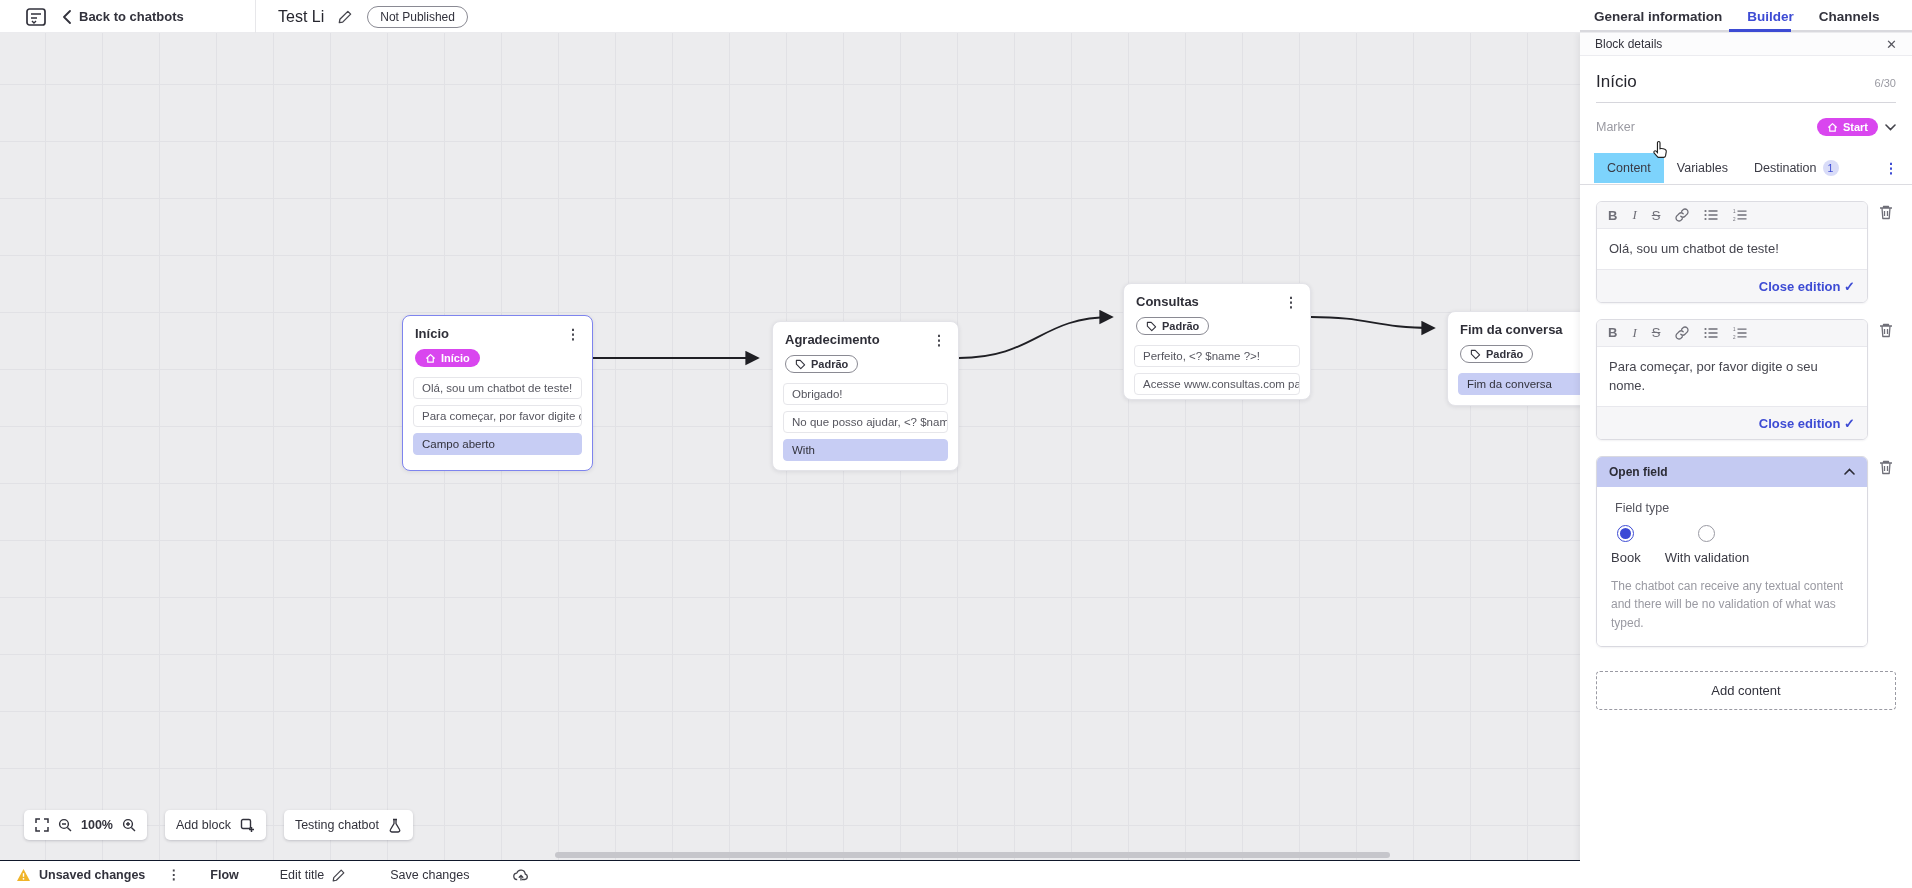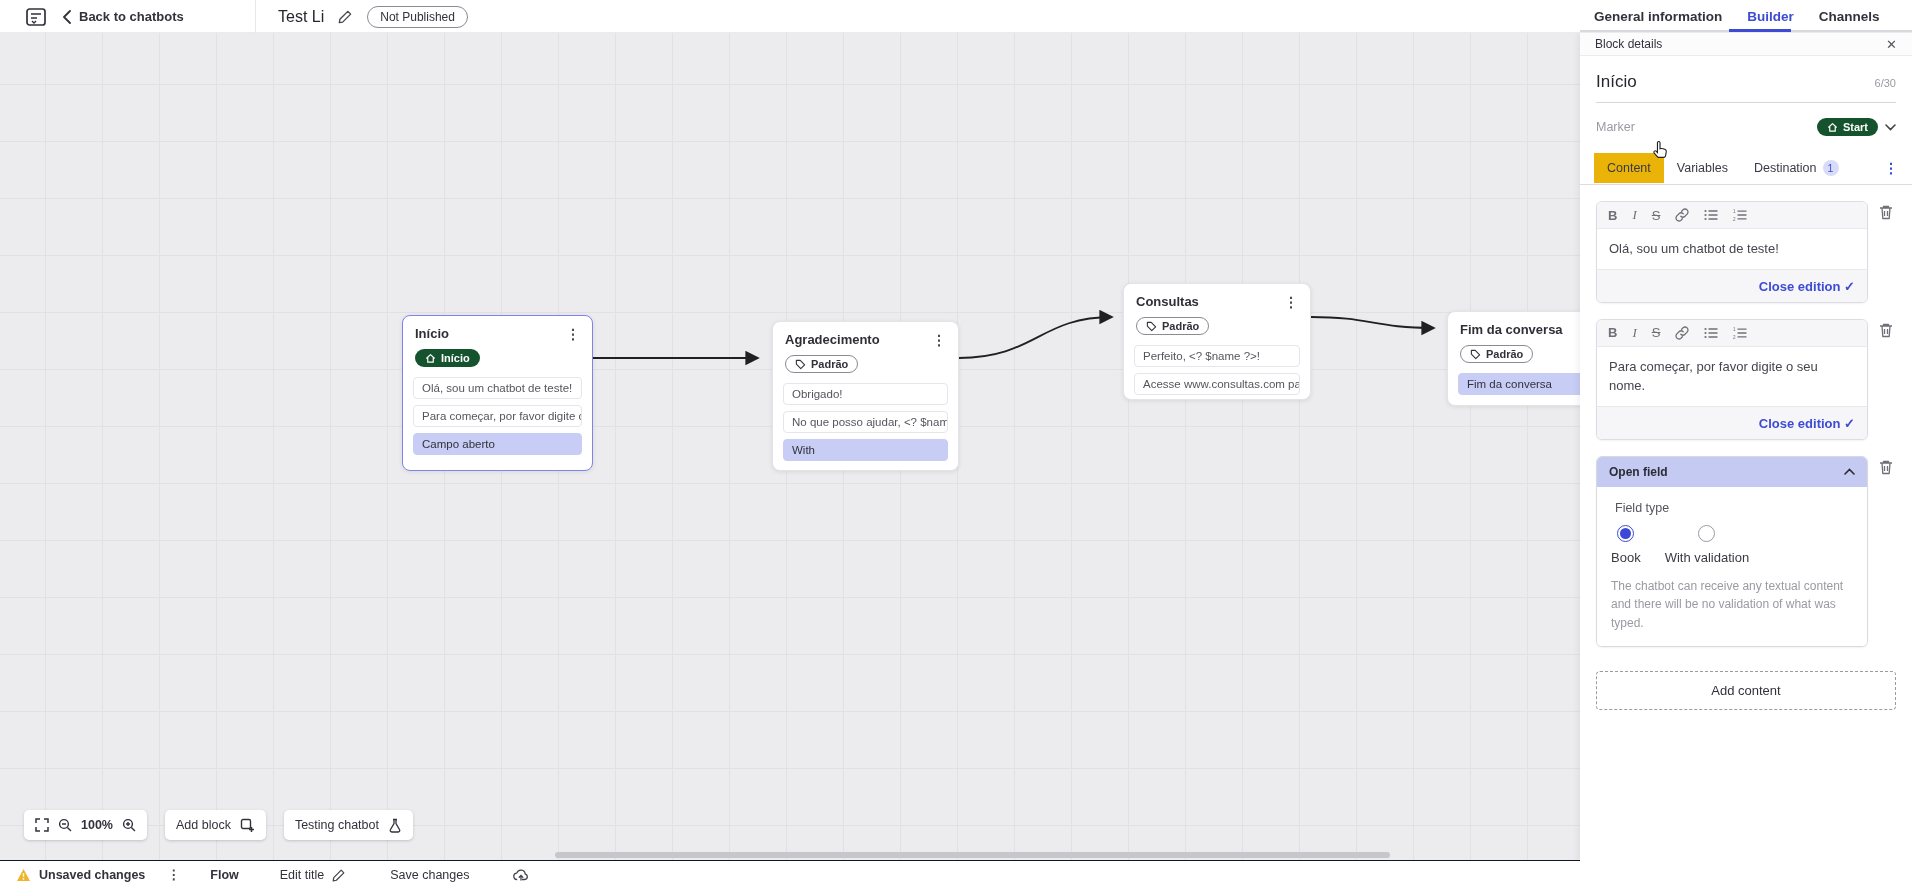--- a/index.html
+++ b/index.html
@@ -30,21 +30,21 @@
     background-size:57px 57px; background-position:-12px -6px; overflow:hidden; }
   .wires { position:absolute; inset:0; z-index:1; }
 
   .block { position:absolute; background:#fff; border:1px solid #e3e3e8; border-radius:8px;
     box-shadow:0 1px 4px rgba(40,40,60,.10); z-index:2; }
   .block.selected { border:1.5px solid #7e84ee; }
   .blk-head { display:flex; align-items:center; justify-content:space-between; padding:10px 12px 0 12px; }
   .blk-title { font-size:13px; font-weight:bold; color:#2f2f38; white-space:nowrap; overflow:hidden; }
   .dots { font-size:14px; font-weight:bold; color:#4a4a52; line-height:1; cursor:pointer; }
   .blk-badges { padding:8px 12px 0 12px; }
-  .pill-dark { display:inline-flex; align-items:center; gap:5px; background:#14532d; color:#fff;
+  .pill-dark { display:inline-flex; align-items:center; gap:5px; background:#d946ef; color:#fff;
     border-radius:999px; padding:3px 10px; font-size:11px; font-weight:bold; }
   .pill-tag { display:inline-flex; align-items:center; gap:5px; background:#fff; color:#32323c;
     border:1px solid #8a8a93; border-radius:999px; padding:2px 9px; font-size:11px; font-weight:bold; }
   .blk-rows { padding:9px 10px 10px 10px; }
   .brow { height:22px; display:flex; align-items:center; padding:0 8px; margin-bottom:6px;
     font-size:11.5px; color:#55555e; background:#fff; border:1px solid #e6e6ea; border-radius:4px;
     white-space:nowrap; overflow:hidden; }
   .brow:last-child { margin-bottom:0; }
   .brow.purple { background:#c7cdf4; border-color:#c7cdf4; color:#32323c; }
 
@@ -66,21 +66,21 @@
     border-bottom:1px solid #d6d6dc; padding-bottom:10px; }
   .panel-title { font-size:17px; color:#26262e; }
   .counter { font-size:11px; color:#9a9aa2; }
   .marker-row { margin-top:15px; display:flex; align-items:center; justify-content:space-between; }
   .marker-label { font-size:12.5px; color:#9a9aa2; }
   .marker-right { display:flex; align-items:center; gap:7px; cursor:pointer; }
 
   .ptabs { margin:16px -16px 0 -16px; padding:0 14px; display:flex; align-items:center;
     border-bottom:1px solid #dcdce1; }
   .ptab { padding:8px 13px; font-size:12.5px; color:#3a3a44; cursor:pointer; display:flex; align-items:center; gap:6px; }
-  .ptab.active { background:#eab308; }
+  .ptab.active { background:#7dd3fc; }
   .count-badge { width:16px; height:16px; border-radius:50%; background:#d9dcf8; color:#3d4bd4;
     font-size:10.5px; display:flex; align-items:center; justify-content:center; }
   .ptabs .dots-blue { margin-left:auto; color:#3d4bd4; font-size:14px; font-weight:bold; cursor:pointer; }
 
   .editor-row { margin-top:16px; display:flex; gap:10px; }
   .ed-card { flex:1; border:1px solid #dcdce2; border-radius:6px; overflow:hidden;
     box-shadow:0 1px 2px rgba(40,40,60,.06); }
   .ed-toolbar { background:#f6f6f8; border-bottom:1px solid #e8e8ed; padding:5px 11px;
     display:flex; align-items:center; gap:15px; color:#6f6f78; }
   .fmt { font-size:13px; cursor:pointer; }

